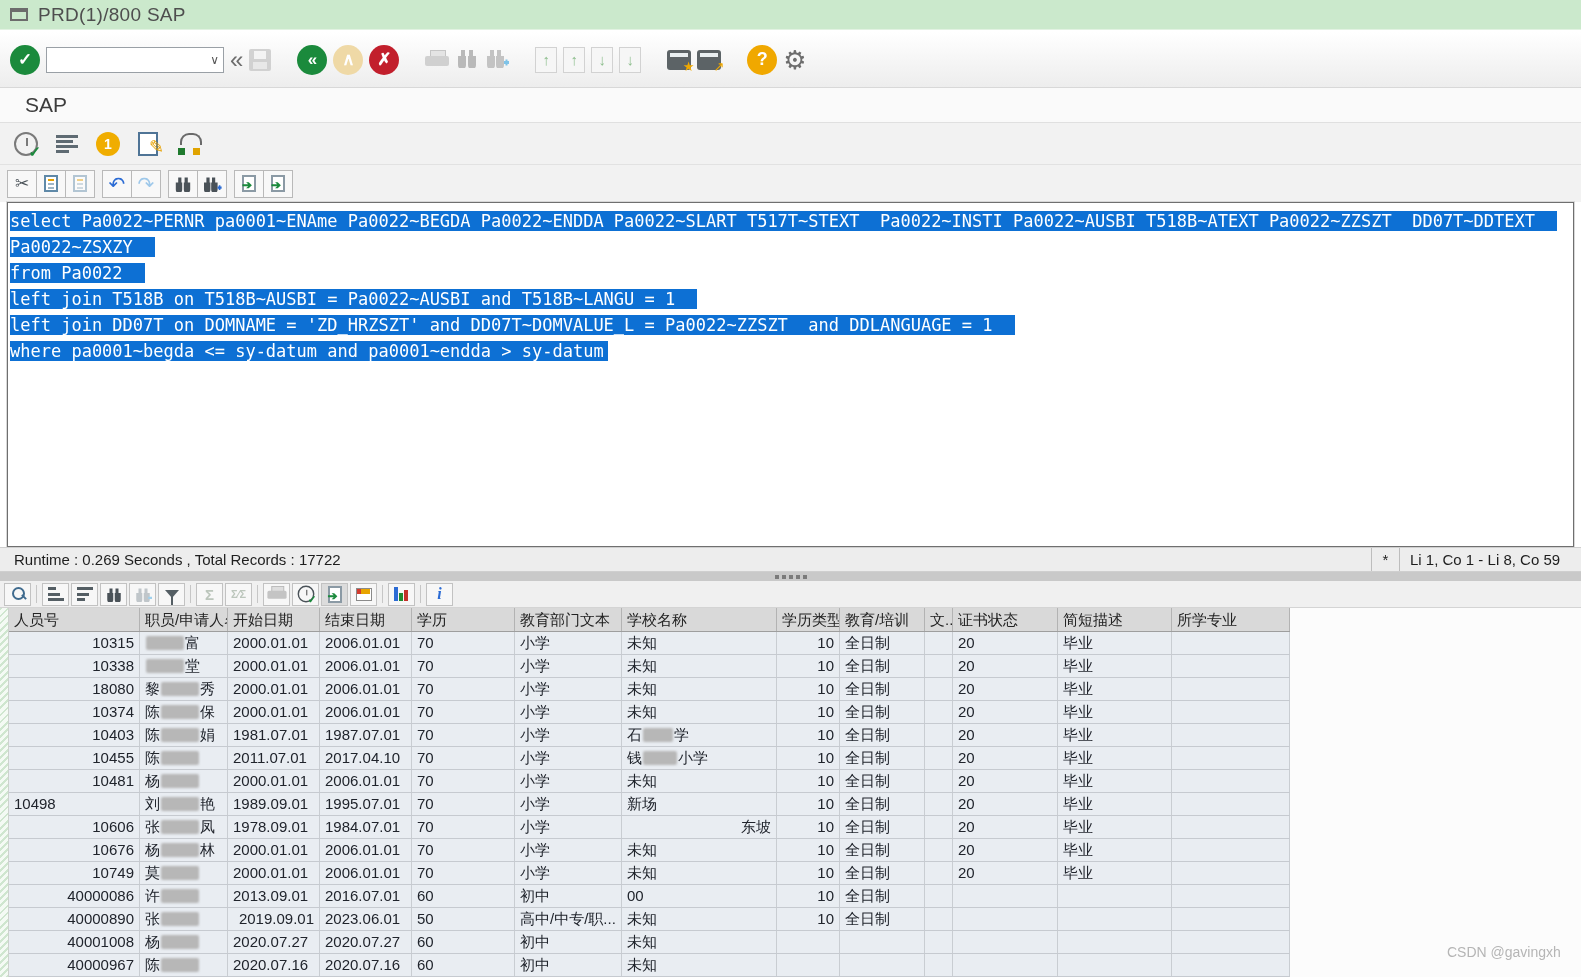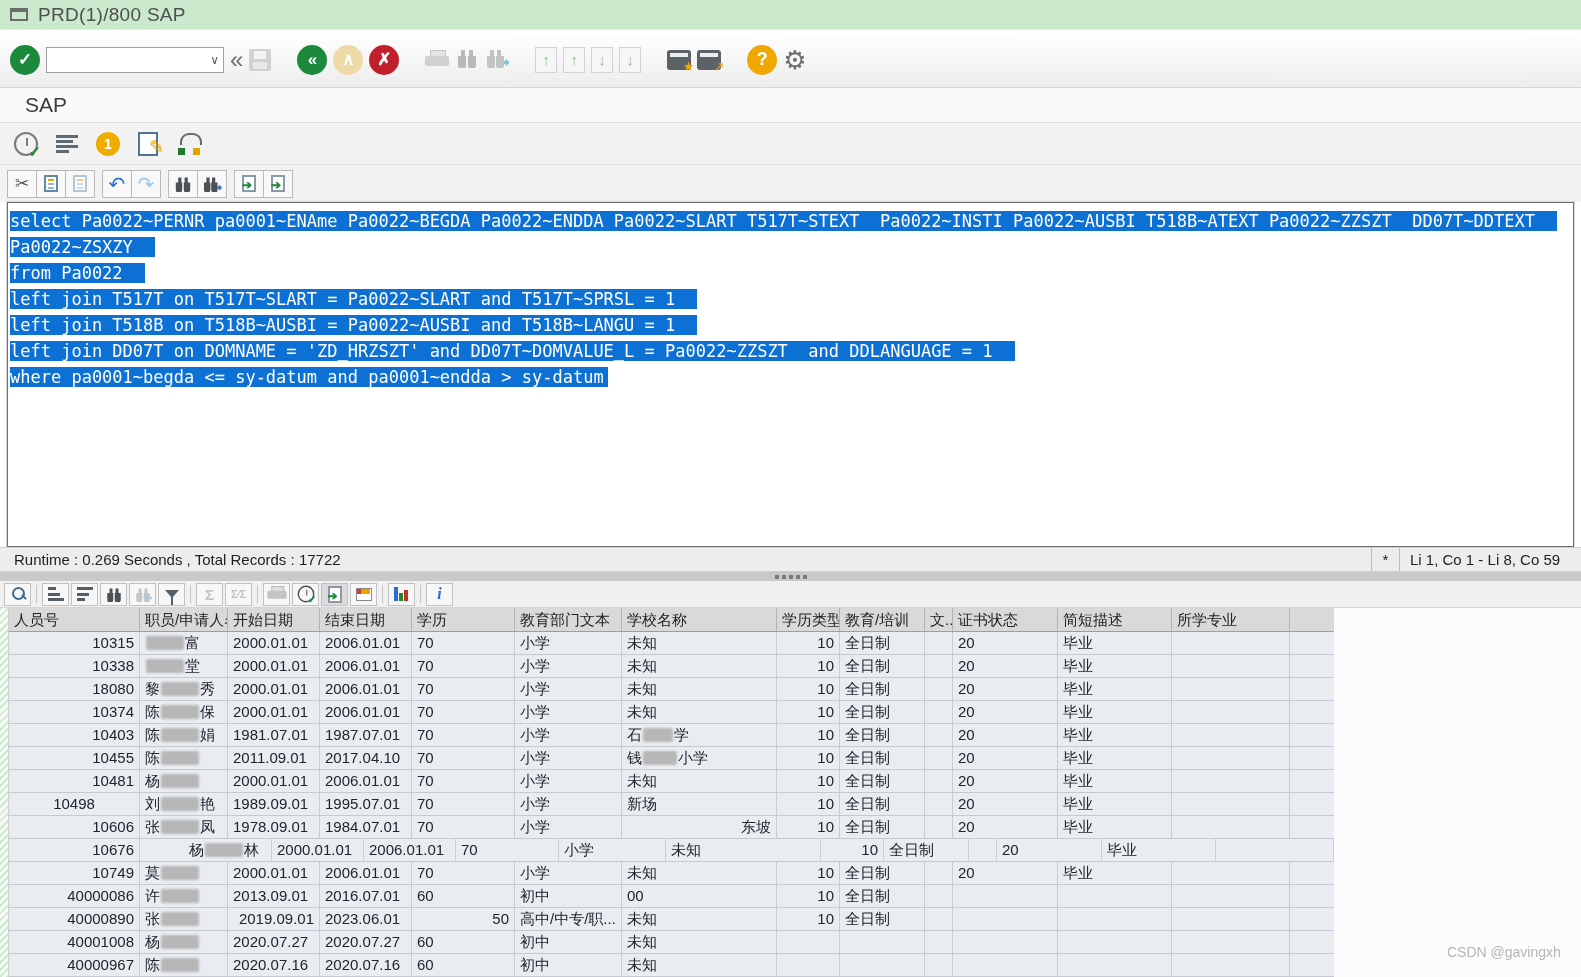--- a/index.html
+++ b/index.html
@@ -233,21 +233,20 @@
         <span class="docarrow"></span>
       </span>
   </span>
 </div>
 
 <div id="editor" class="abs">
   <div>
       <div class="sql-line"><span class="sel">select Pa0022~PERNR pa0001~ENAme Pa0022~BEGDA Pa0022~ENDDA Pa0022~SLART T517T~STEXT  Pa0022~INSTI Pa0022~AUSBI T518B~ATEXT Pa0022~ZZSZT  DD07T~DDTEXT</span></div>
       <div class="sql-line"><span class="sel">Pa0022~ZSXZY</span></div>
       <div class="sql-line"><span class="sel">from Pa0022</span></div>
-      <div class="sql-line"><span class="sel">left join T517T on T517T~SLART = Pa0022~SLART and T517T~SPRSL = 1</span></div>
       <div class="sql-line"><span class="sel">left join T518B on T518B~AUSBI = Pa0022~AUSBI and T518B~LANGU = 1</span></div>
       <div class="sql-line"><span class="sel">left join DD07T on DOMNAME = 'ZD_HRZSZT' and DD07T~DOMVALUE_L = Pa0022~ZZSZT  and DDLANGUAGE = 1</span></div>
       <div class="sql-line"><span class="sel">where pa0001~begda &lt;= sy-datum and pa0001~endda &gt; sy-datum</span></div>
     </div>
 </div>
 
 <div id="statusbar" class="abs">
   <span class="runtime">Runtime : 0.269  Seconds , Total Records : 17722</span>
   <span class="cellbox star">*</span>
   <span class="cellbox pos">Li 1, Co 1 - Li 8, Co 59</span>
@@ -425,21 +424,21 @@
           <div class="gcell" style="width: 63px; text-align: right;">10</div>
           <div class="gcell" style="width: 85px;">全日制</div>
           <div class="gcell" style="width: 28px;"></div>
           <div class="gcell" style="width: 105px;">20</div>
           <div class="gcell" style="width: 114px;">毕业</div>
           <div class="gcell" style="width: 118px;"></div>
         </div>
         <div class="grow">
           <div class="gcell" style="width: 131px; text-align: right;">10455</div>
           <div class="gcell" style="width: 88px;">陈<span class="blur" style="width: 38px;"></span></div>
-          <div class="gcell" style="width: 92px;">2011.09.01</div>
+          <div class="gcell" style="width: 92px;">2011.07.01</div>
           <div class="gcell" style="width: 92px;">2017.04.10</div>
           <div class="gcell" style="width: 103px;">70</div>
           <div class="gcell" style="width: 107px;">小学</div>
           <div class="gcell" style="width: 155px;">钱<span class="blur" style="width: 34px;"></span>小学</div>
           <div class="gcell" style="width: 63px; text-align: right;">10</div>
           <div class="gcell" style="width: 85px;">全日制</div>
           <div class="gcell" style="width: 28px;"></div>
           <div class="gcell" style="width: 105px;">20</div>
           <div class="gcell" style="width: 114px;">毕业</div>
           <div class="gcell" style="width: 118px;"></div>
@@ -453,21 +452,21 @@
           <div class="gcell" style="width: 107px;">小学</div>
           <div class="gcell" style="width: 155px;">未知</div>
           <div class="gcell" style="width: 63px; text-align: right;">10</div>
           <div class="gcell" style="width: 85px;">全日制</div>
           <div class="gcell" style="width: 28px;"></div>
           <div class="gcell" style="width: 105px;">20</div>
           <div class="gcell" style="width: 114px;">毕业</div>
           <div class="gcell" style="width: 118px;"></div>
         </div>
         <div class="grow">
-          <div class="gcell" style="width: 131px; text-align: center;">10498</div>
+          <div class="gcell" style="width: 131px; text-align: left;">10498</div>
           <div class="gcell" style="width: 88px;">刘<span class="blur" style="width: 38px;"></span>艳</div>
           <div class="gcell" style="width: 92px;">1989.09.01</div>
           <div class="gcell" style="width: 92px;">1995.07.01</div>
           <div class="gcell" style="width: 103px;">70</div>
           <div class="gcell" style="width: 107px;">小学</div>
           <div class="gcell" style="width: 155px;">新场</div>
           <div class="gcell" style="width: 63px; text-align: right;">10</div>
           <div class="gcell" style="width: 85px;">全日制</div>
           <div class="gcell" style="width: 28px;"></div>
           <div class="gcell" style="width: 105px;">20</div>
@@ -484,21 +483,21 @@
           <div class="gcell" style="width: 155px; text-align: right;">东坡</div>
           <div class="gcell" style="width: 63px; text-align: right;">10</div>
           <div class="gcell" style="width: 85px;">全日制</div>
           <div class="gcell" style="width: 28px;"></div>
           <div class="gcell" style="width: 105px;">20</div>
           <div class="gcell" style="width: 114px;">毕业</div>
           <div class="gcell" style="width: 118px;"></div>
         </div>
         <div class="grow">
           <div class="gcell" style="width: 131px; text-align: right;">10676</div>
-          <div class="gcell" style="width: 88px; margin-left: 44px;">杨<span class="blur" style="width: 38px;"></span>林</div>
+          <div class="gcell" style="width: 88px;">杨<span class="blur" style="width: 38px;"></span>林</div>
           <div class="gcell" style="width: 92px;">2000.01.01</div>
           <div class="gcell" style="width: 92px;">2006.01.01</div>
           <div class="gcell" style="width: 103px;">70</div>
           <div class="gcell" style="width: 107px;">小学</div>
           <div class="gcell" style="width: 155px;">未知</div>
           <div class="gcell" style="width: 63px; text-align: right;">10</div>
           <div class="gcell" style="width: 85px;">全日制</div>
           <div class="gcell" style="width: 28px;"></div>
           <div class="gcell" style="width: 105px;">20</div>
           <div class="gcell" style="width: 114px;">毕业</div>
@@ -532,21 +531,21 @@
           <div class="gcell" style="width: 28px;"></div>
           <div class="gcell" style="width: 105px;"></div>
           <div class="gcell" style="width: 114px;"></div>
           <div class="gcell" style="width: 118px;"></div>
         </div>
         <div class="grow">
           <div class="gcell" style="width: 131px; text-align: right;">40000890</div>
           <div class="gcell" style="width: 88px;">张<span class="blur" style="width: 38px;"></span></div>
           <div class="gcell" style="width: 92px; text-align: right;">2019.09.01</div>
           <div class="gcell" style="width: 92px;">2023.06.01</div>
-          <div class="gcell" style="width: 103px; text-align: right;">50</div>
+          <div class="gcell" style="width: 103px;">50</div>
           <div class="gcell" style="width: 107px;">高中/中专/职...</div>
           <div class="gcell" style="width: 155px;">未知</div>
           <div class="gcell" style="width: 63px; text-align: right;">10</div>
           <div class="gcell" style="width: 85px;">全日制</div>
           <div class="gcell" style="width: 28px;"></div>
           <div class="gcell" style="width: 105px;"></div>
           <div class="gcell" style="width: 114px;"></div>
           <div class="gcell" style="width: 118px;"></div>
         </div>
         <div class="grow">

